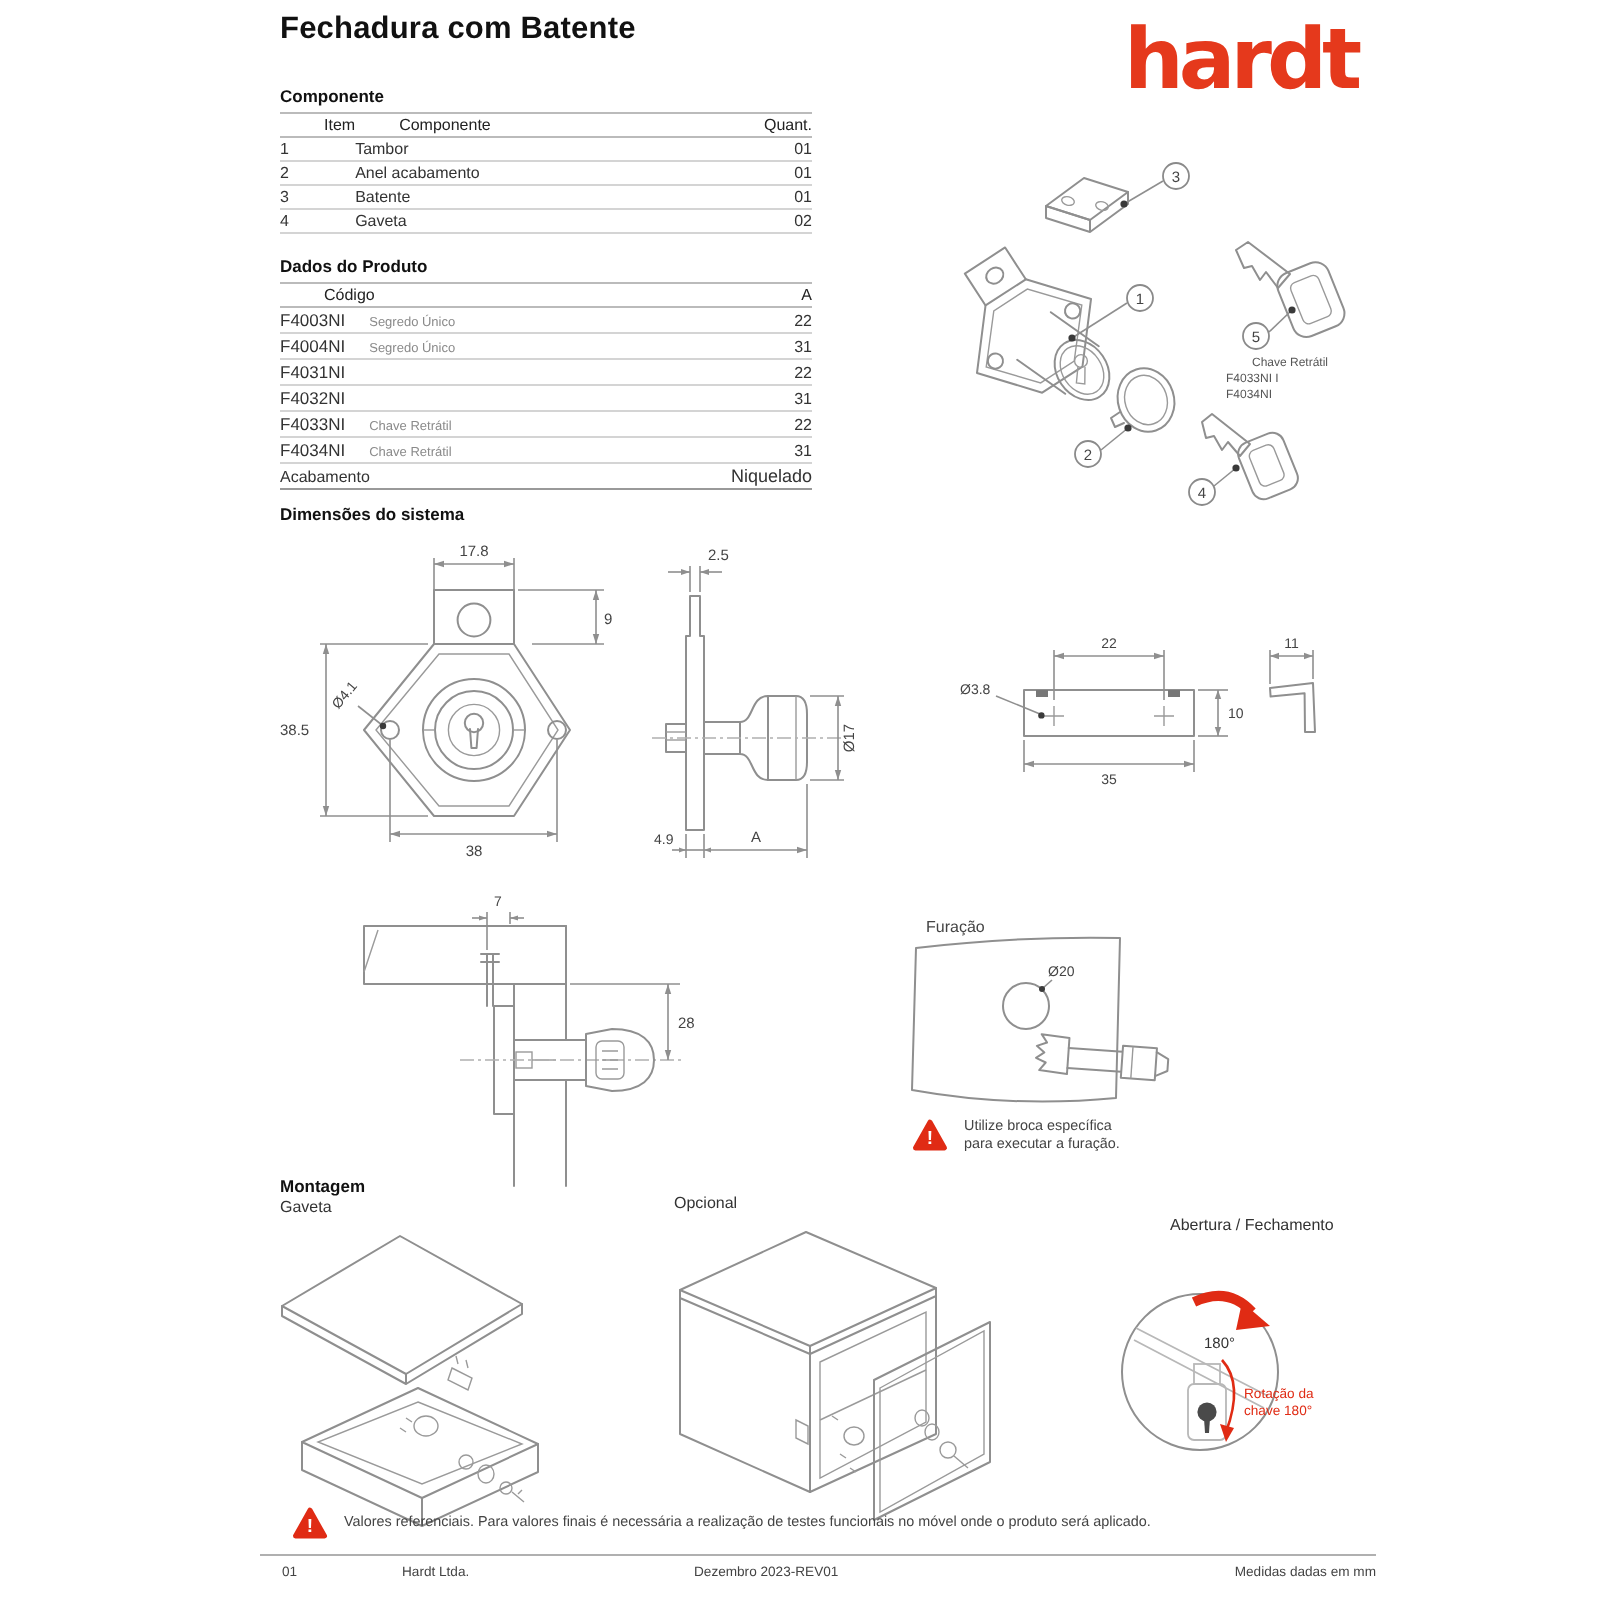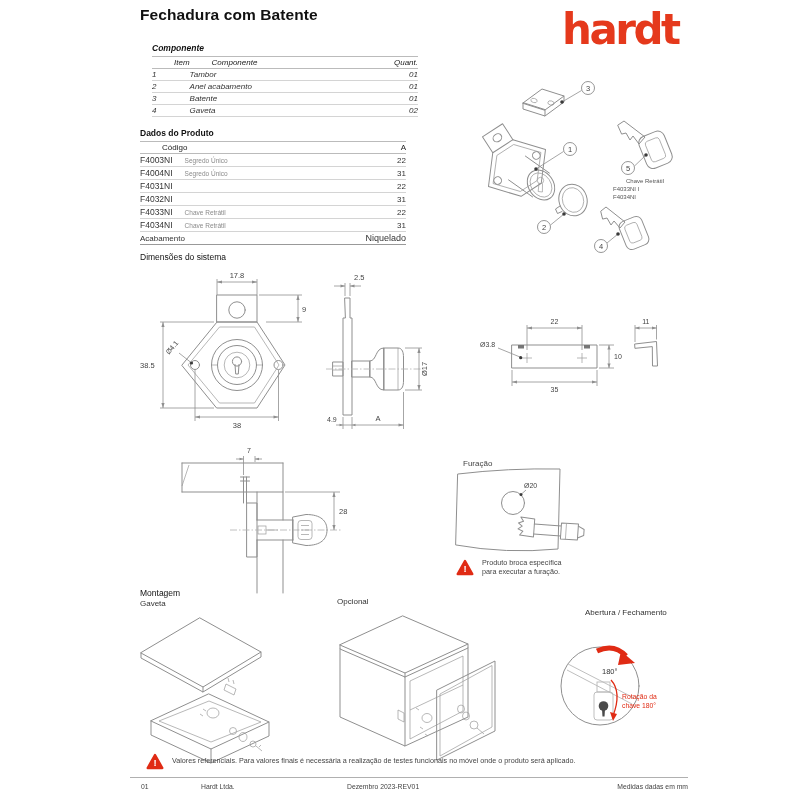--- a/index.html
+++ b/index.html
@@ -17,21 +17,21 @@
   table { width:100%; border-collapse:collapse; }
   th, td { font-size:8px; color:#333; font-weight:normal; text-align:left; padding:1px 0; height:10px; vertical-align:middle; }
   thead th { border-top:1px solid #bbb; border-bottom:1px solid #bbb; color:#222;padding-left:22px; }
   tbody td { border-bottom:1px solid #d4d4d4; }
   .qty, .colA { text-align:right; }
   .code { font-size:8.5px; }
   .variant { font-size:6.5px; color:#8a8a8a; padding-left:12px; }
   tr.acab td { border-bottom:1px solid #999; }
   .acab-val { font-size:9px; text-align:right; }
 
-  .sec-head { font-size:8.5px; font-weight:normal; color:#111; }
+  .sec-head { font-size:8.5px; font-weight:bold; color:#111; }
   .sub-label { font-size:8px; color:#333; }
 
   
   svg { overflow:visible; }
   svg text { font-family:"Liberation Sans", sans-serif; }
   .ln { stroke:#8f8f8f; stroke-width:1; fill:none; stroke-linejoin:round; stroke-linecap:round; }
   .thin { stroke:#9a9a9a; stroke-width:.7; fill:none; }
   .dim { stroke:#8f8f8f; stroke-width:.8; fill:none; }
   .cl { stroke:#b0b0b0; stroke-width:.8; fill:none; stroke-dasharray:7 2 1.5 2; }
   .arr { fill:#8f8f8f; stroke:none; }
@@ -50,21 +50,21 @@
   .ftr { top:783px; font-size:6.8px; color:#444; }
 </style>
 </head>
 <body>
 
 <div id="page">
 
   <div class="abs" id="title">Fechadura com Batente</div>
   <div class="abs" id="logo" style="color:#e5391c">hardt</div>
 
-  <div class="abs tbl-wrap" style="left:152px; top:43px;font-style:italic;">
+  <div class="abs tbl-wrap" style="left:140px; top:43px;">
     <div class="tbl-head">Componente</div>
     <table>
       <thead>
         <tr>
           <th style="width:30px">Item</th>
           <th>Componente</th>
           <th class="qty" style="width:42px">Quant.</th>
         </tr>
       </thead>
       <tbody>
@@ -418,21 +418,21 @@
       <path class="ln" d="M130,76 L136,79 L136,85 L130,88"></path>
       <line class="thin" x1="118" y1="74" x2="118" y2="90"></line>
     </g>
   </svg>
   <div class="abs warn-row" style="left:456px; top:559px;">
     <svg width="18" height="17" viewBox="0 0 18 17">
       <path d="M9,2 L16.3,15 L1.7,15 Z" fill="#e02b14" stroke="#e02b14" stroke-width="2.4" stroke-linejoin="round"></path>
       <text x="9" y="13.2" text-anchor="middle" font-size="9.5" font-weight="bold" fill="#fff">!</text>
     </svg>
     <div class="warn-txt">
-      <div>Produto broca específica</div>
+      <div>Utilize broca específica</div>
       <div>para executar a furação.</div>
     </div>
   </div>
 
   <div class="abs sec-head" style="left:140px; top:588px;">Montagem</div>
   <div class="abs sub-label" style="left:140px; top:599px;">Gaveta</div>
   <div class="abs sub-label" style="left:337px; top:597px;">Opcional</div>
   <div class="abs sub-label" style="left:585px; top:608px;">Abertura / Fechamento</div>
 
   <svg class="abs" style="left:133px; top:608px;" width="222" height="158" viewBox="0 0 222 158">

